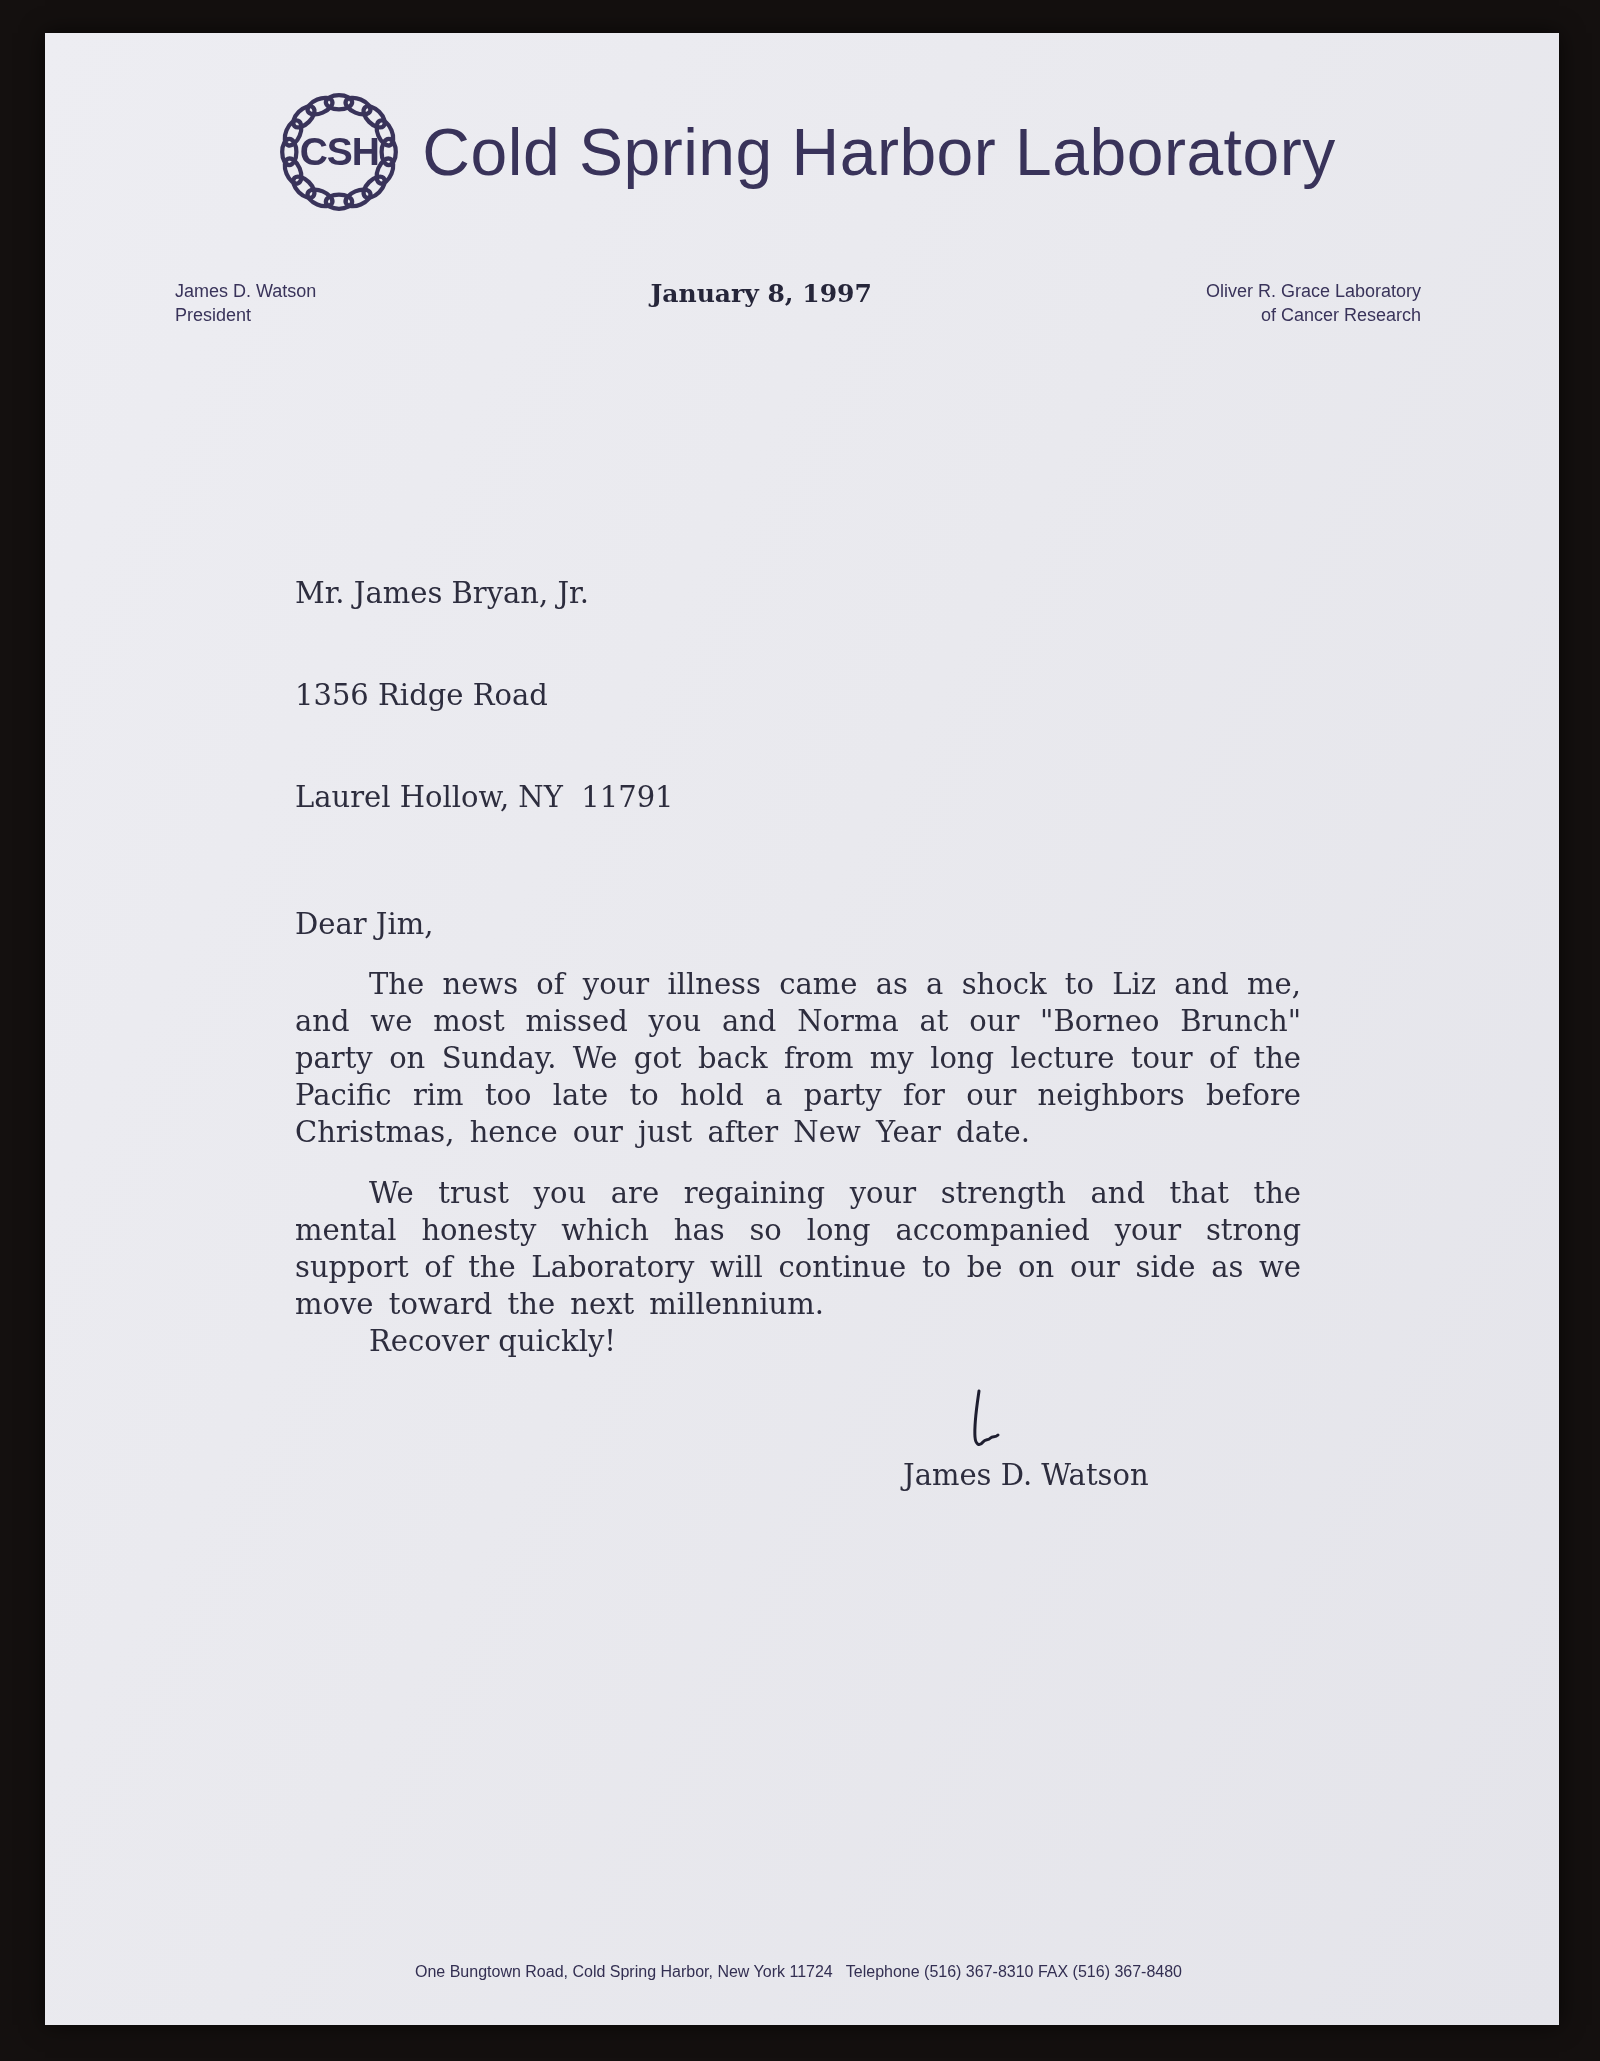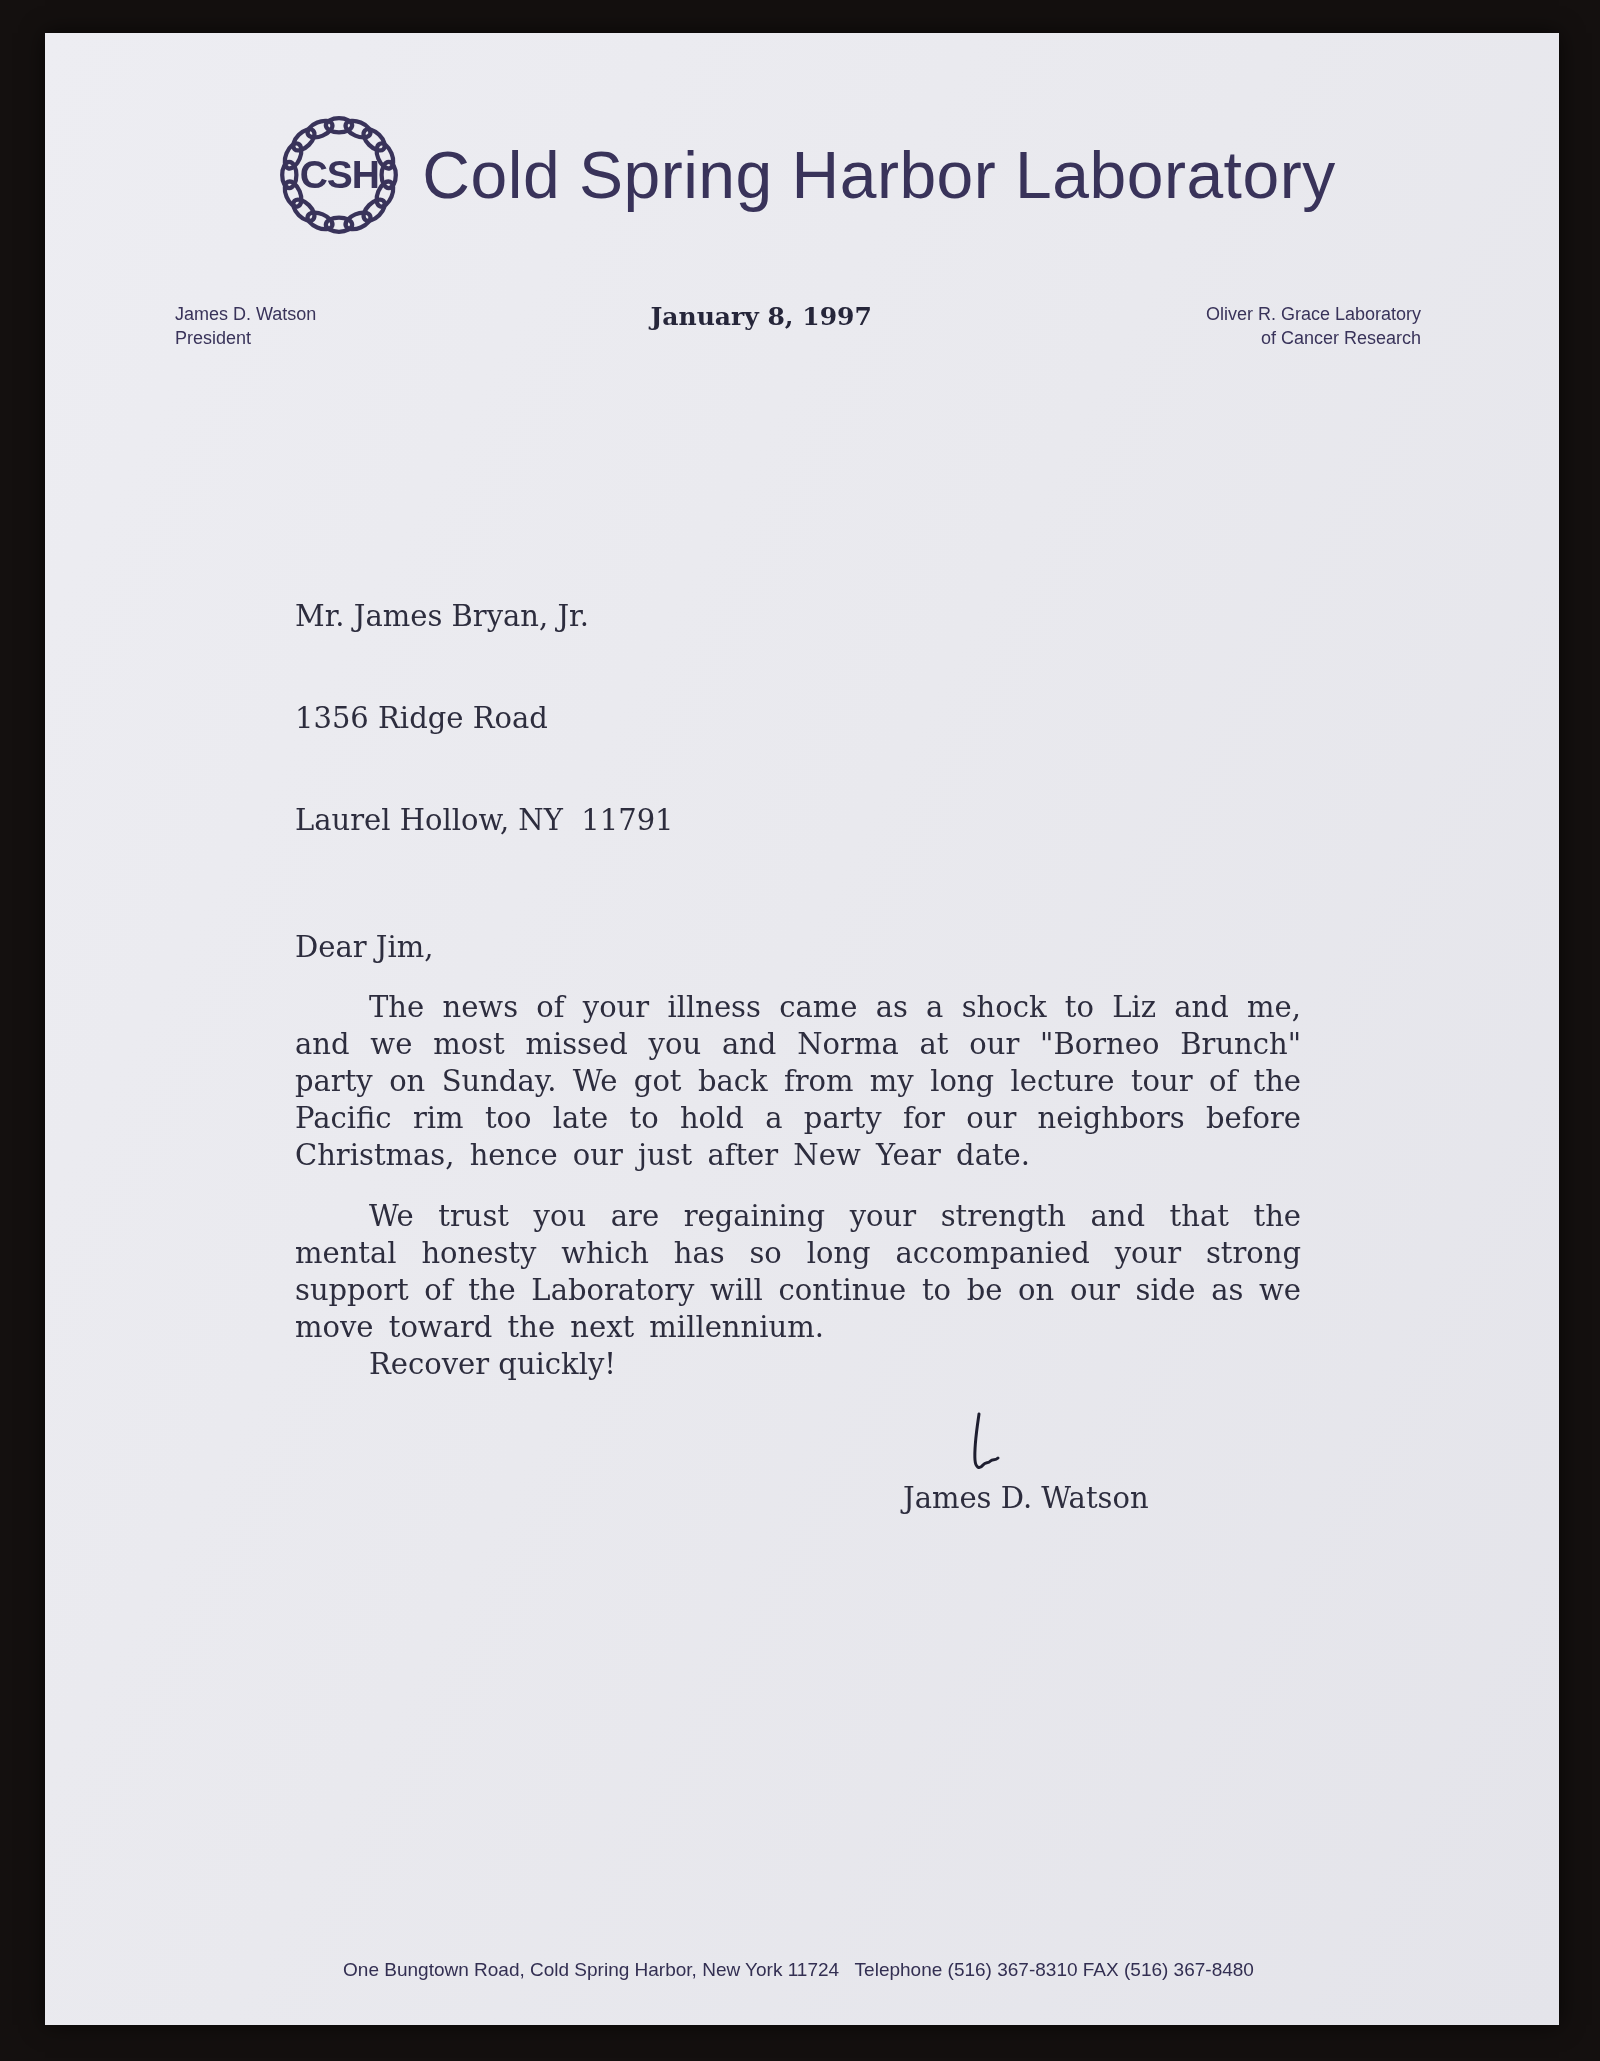--- a/index.html
+++ b/index.html
@@ -14,21 +14,21 @@
   .paper {
     position:absolute;
     left:45px; top:33px;
     width:1514px; height:1992px;
     background:linear-gradient(118deg, #ededf2 0%, #e9e9ee 48%, #e4e4ea 100%);
     box-shadow:0 0 22px rgba(0,0,0,0.65);
   }
   
   .logo-row {
     display:flex; align-items:center; justify-content:center;
-    padding-top:71px; gap:12px;
+    padding-top:48px; gap:12px;
   }
   .logo { position:relative; width:142px; height:142px; flex:0 0 auto; }
   .logo svg { display:block; width:142px; height:142px; }
   .logo-text {
     position:absolute; inset:0;
     display:flex; align-items:center; justify-content:center;
     font-family:"Liberation Sans", sans-serif;
     font-weight:700; font-size:39px; letter-spacing:-1px;
     color:#39335a;
   }
@@ -69,21 +69,21 @@
   }
   .closing-line { text-indent:74px; }
   .sig-block { margin-top:28px; margin-left:590px; }
   .signature { margin:16px 0 0 48px; display:block; }
   .signer { margin-top:6px; margin-left:18px; }
   
   .paper-footer {
     position:absolute; left:0; right:7px; bottom:44px;
     text-align:center;
     font-family:"Liberation Sans", sans-serif;
-    font-size:19px; color:#332f52;
+    font-size:16px; color:#332f52;
     white-space:pre;
   }
 </style>
 </head>
 <body>
 
 <div class="scan">
   <div class="paper">
 
     <header>

